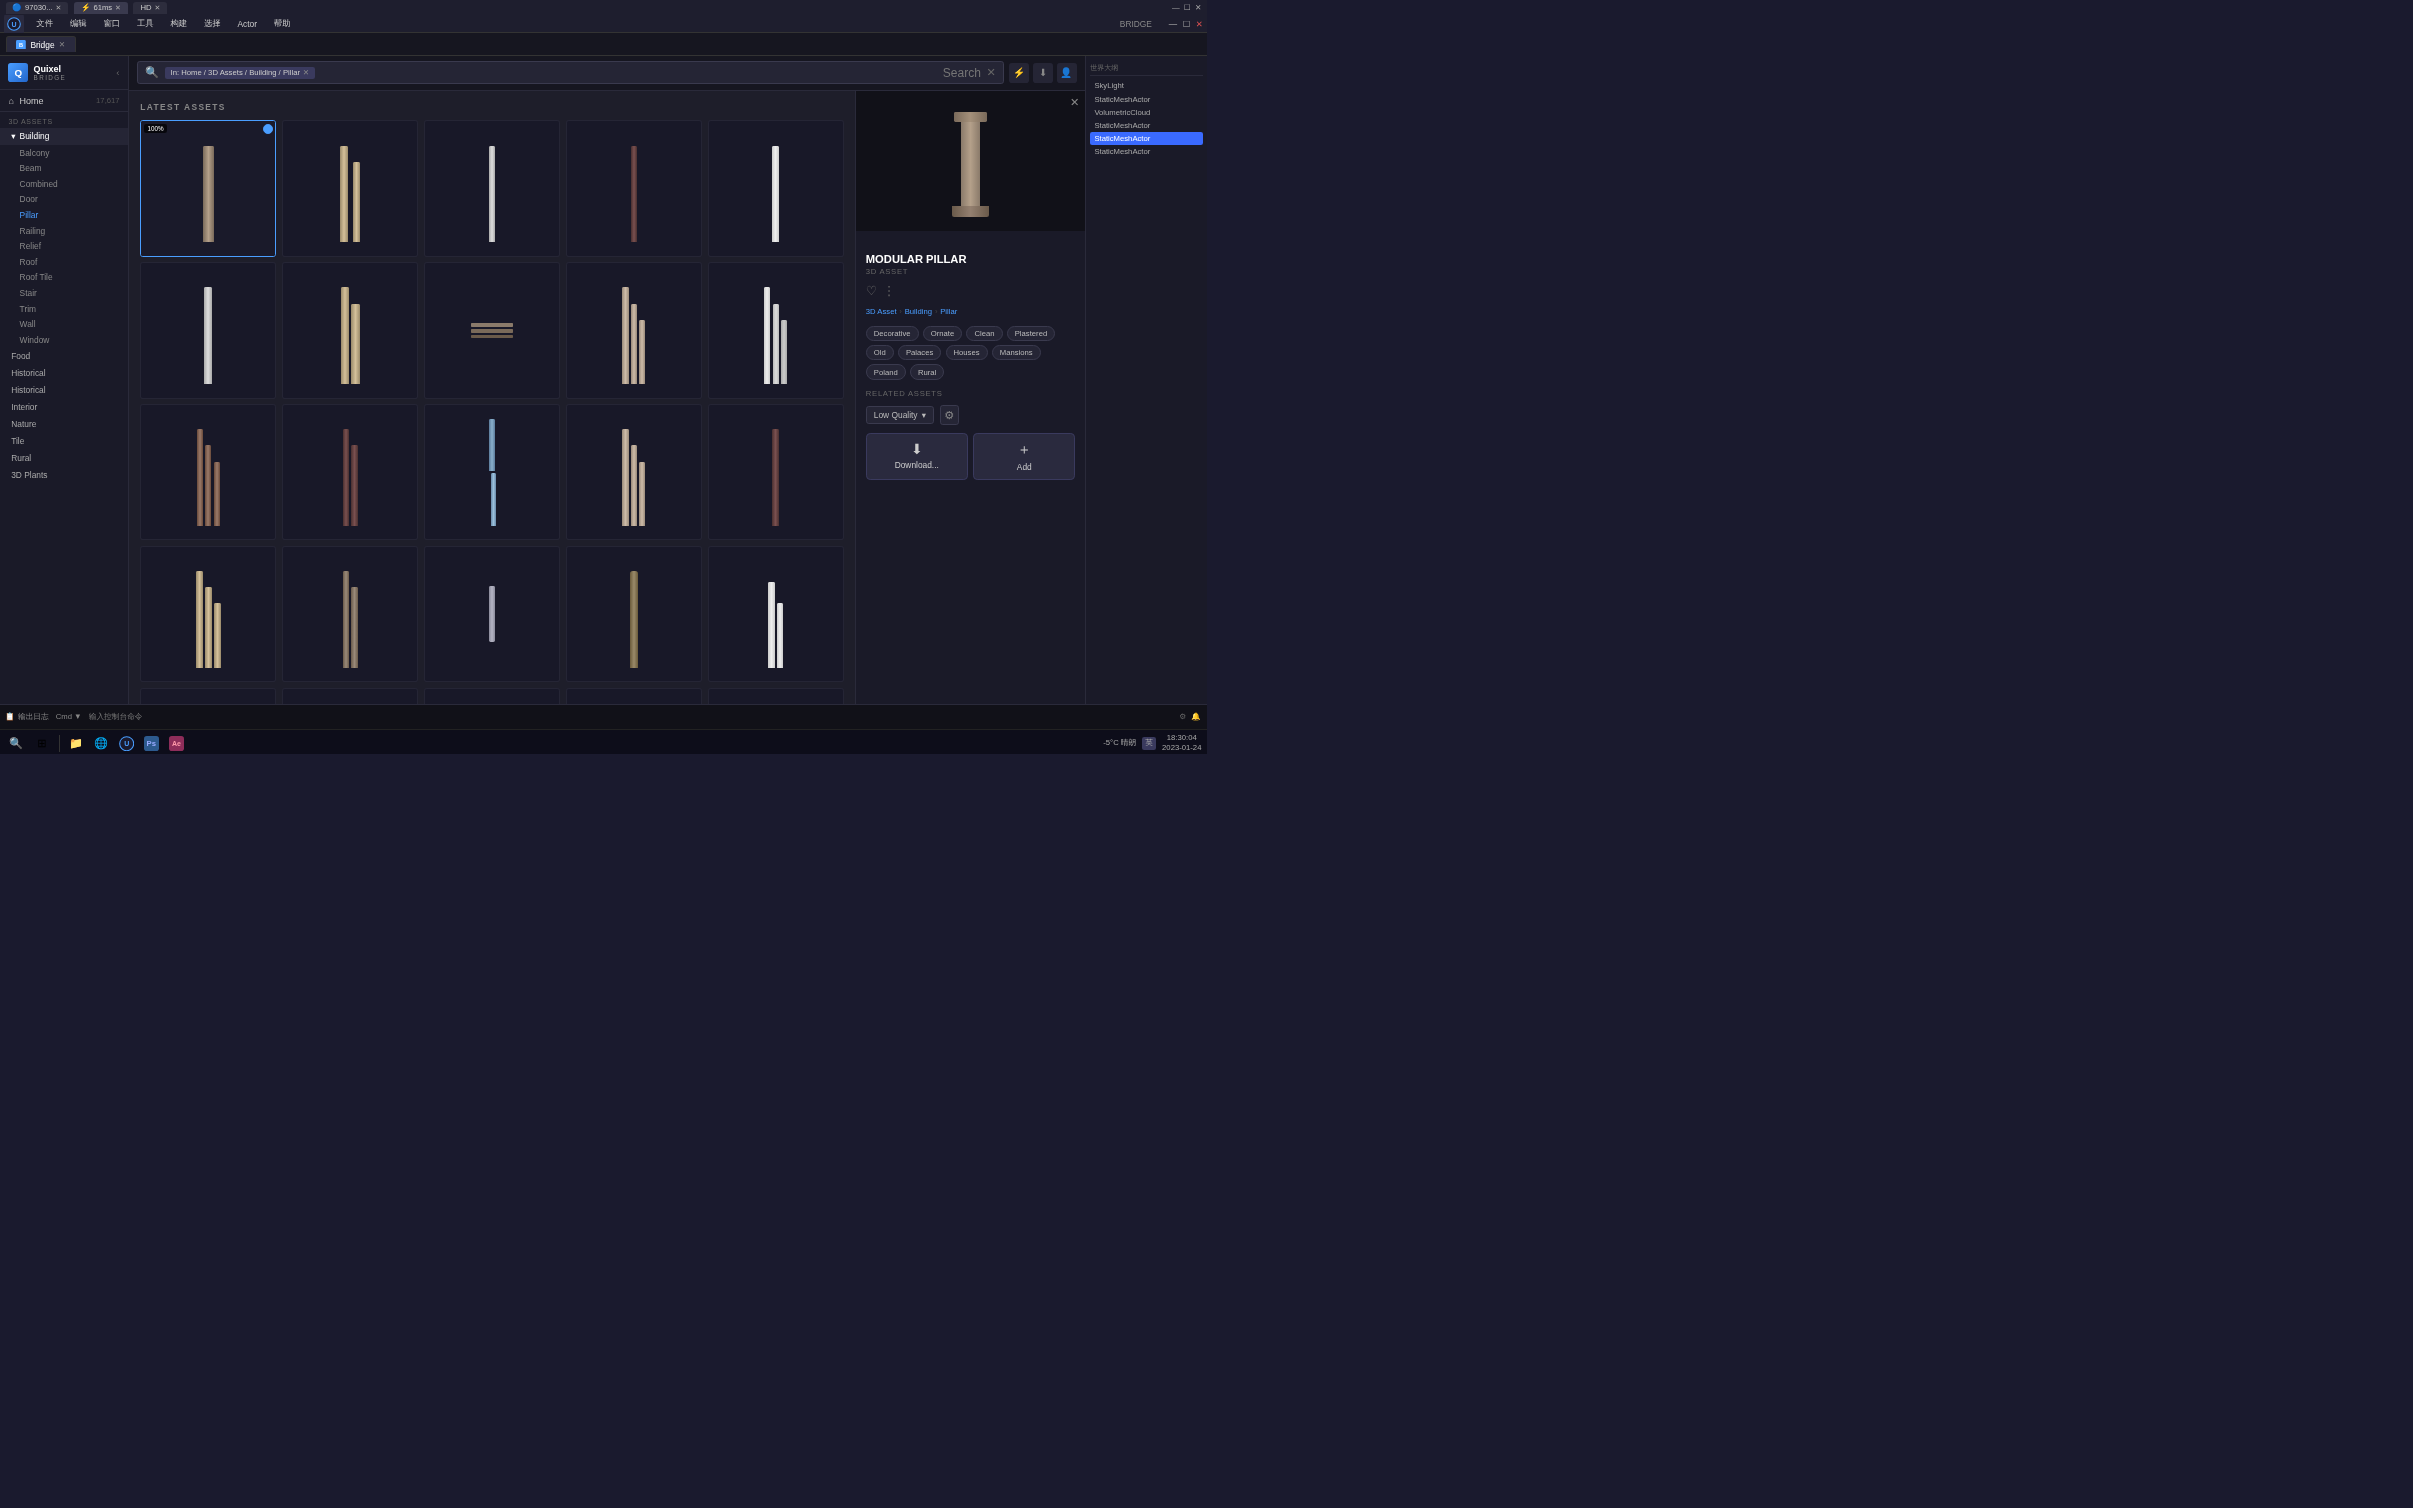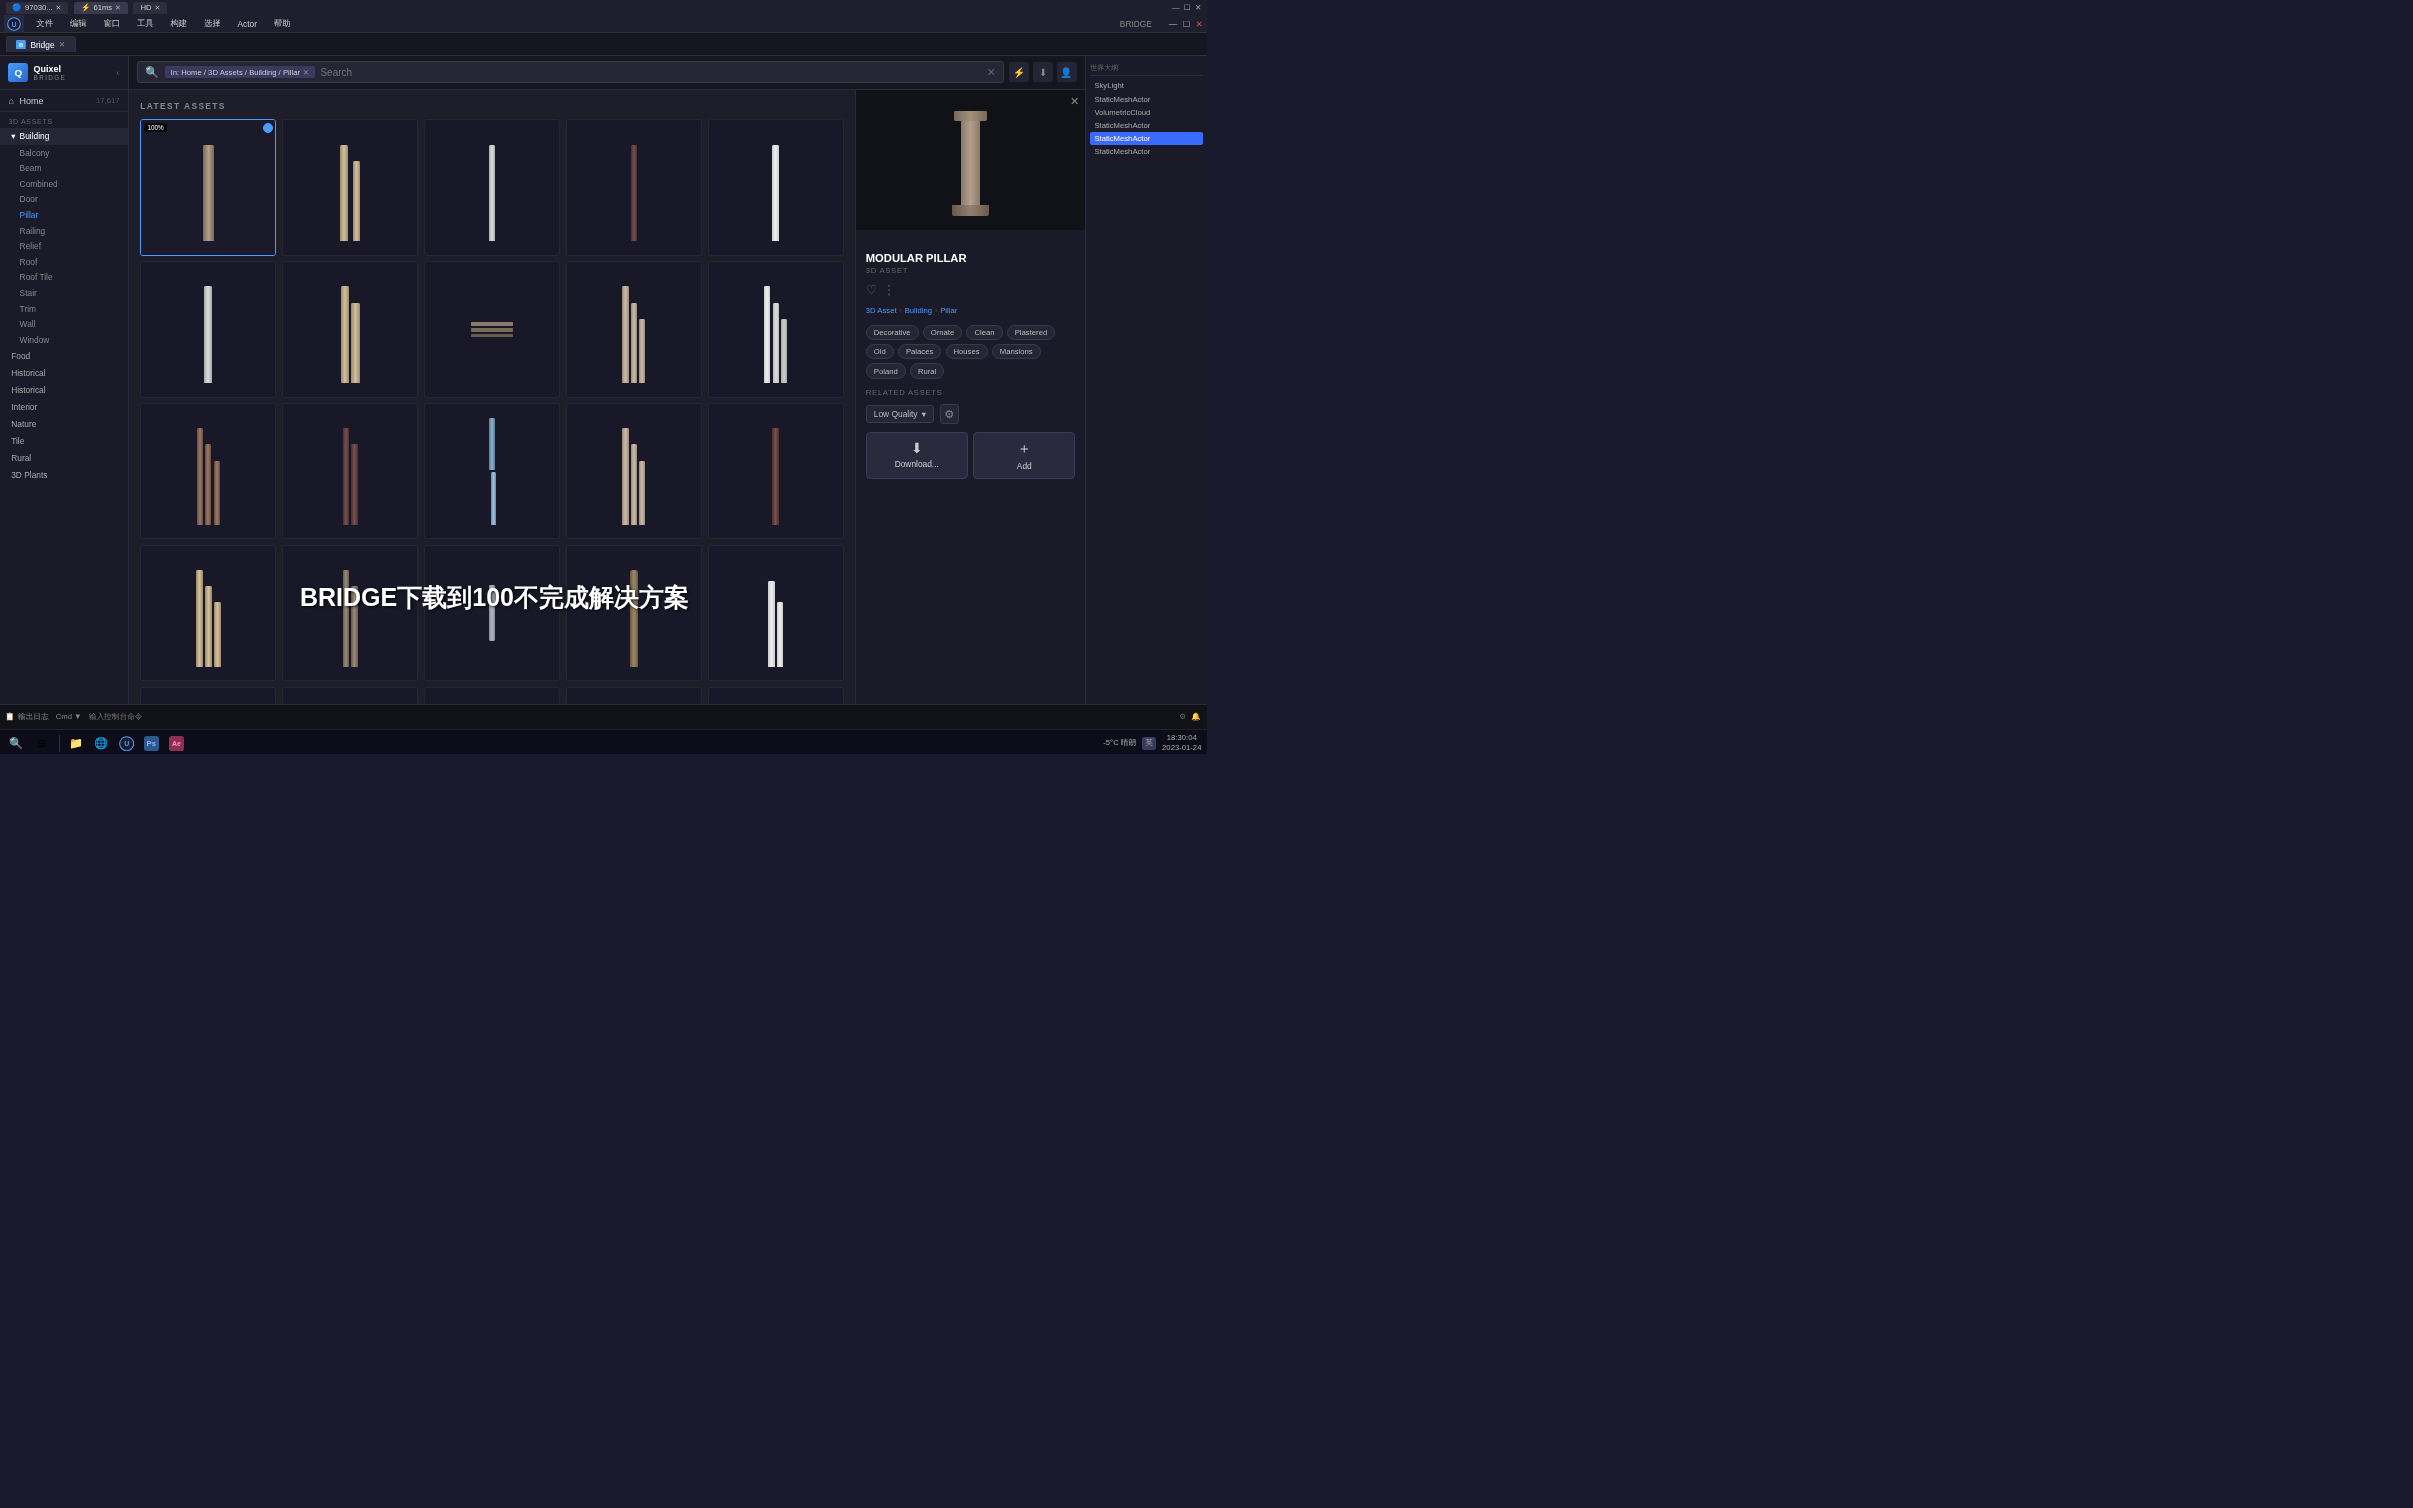--- a/index.html
+++ b/index.html
@@ -220,23 +220,24 @@
       border-radius: 2.8px;
       padding: 3.5px 7px;
       display: flex;
       align-items: center;
       gap: 5.6px;
     }
     .search-box input {
       background: transparent;
       border: none;
       color: #aaa;
-      font-size: 10px;
+      font-size: 12px;
       outline: none;
       flex: 1;
+      text-align: right;
     }
     .breadcrumb-tag {
       background: #3a3a5e;
       border-radius: 2.1px;
       padding: 1.4px 5.6px;
       font-size: 7.7px;
       color: #ccc;
       display: flex;
       align-items: center;
       gap: 2.8px;
@@ -1037,21 +1038,20 @@
         <div style="font-size:7px;color:#666;padding:2.8px 0;margin-bottom:2.8px;border-bottom:0.7px solid #2a2a3a;">世界大纲</div>
         <div class="ue-panel-item">SkyLight</div>
         <div class="ue-panel-item">StaticMeshActor</div>
         <div class="ue-panel-item">VolumetricCloud</div>
         <div class="ue-panel-item">StaticMeshActor</div>
         <div class="ue-panel-item selected">StaticMeshActor</div>
         <div class="ue-panel-item">StaticMeshActor</div>
       </div>
     </div>
 
-    <div class="overlay-text">BRIDGE下载到100不完成解决方案</div>
   </div>
 
   <div class="status-bar">
     <div class="status-bar-item">
       <span>📋</span>
       <span>输出日志</span>
     </div>
     <div class="status-bar-item">
       <span>Cmd ▼</span>
     </div>

